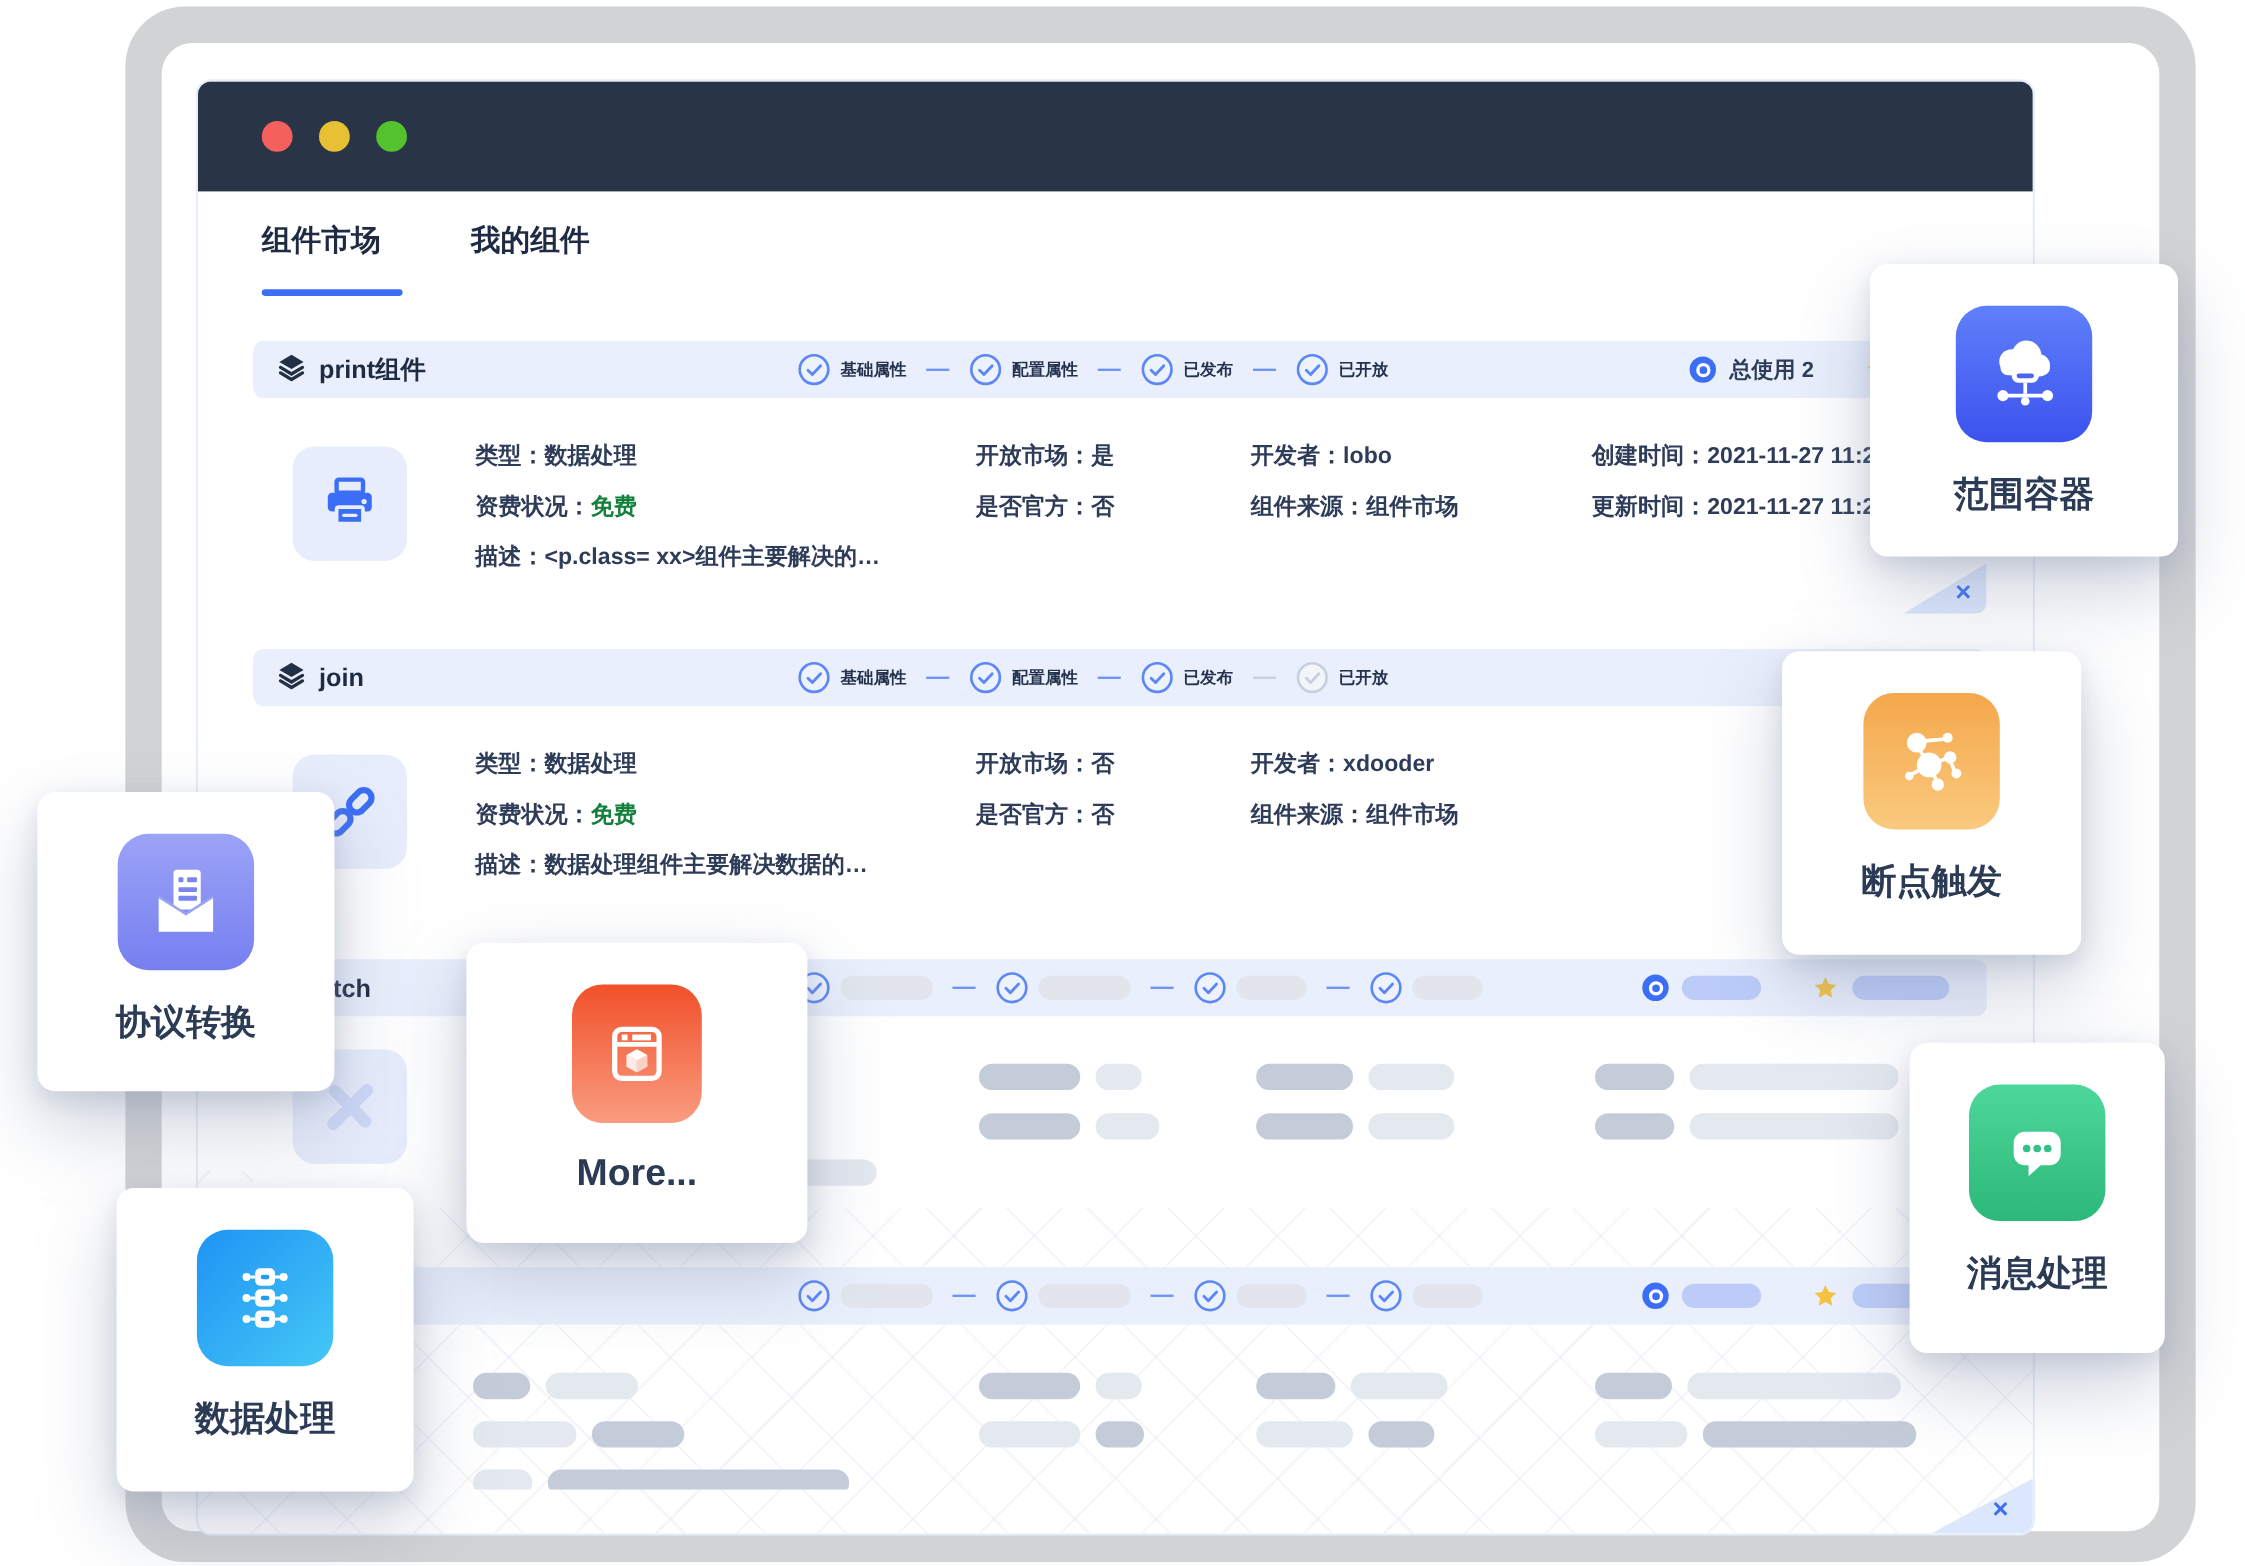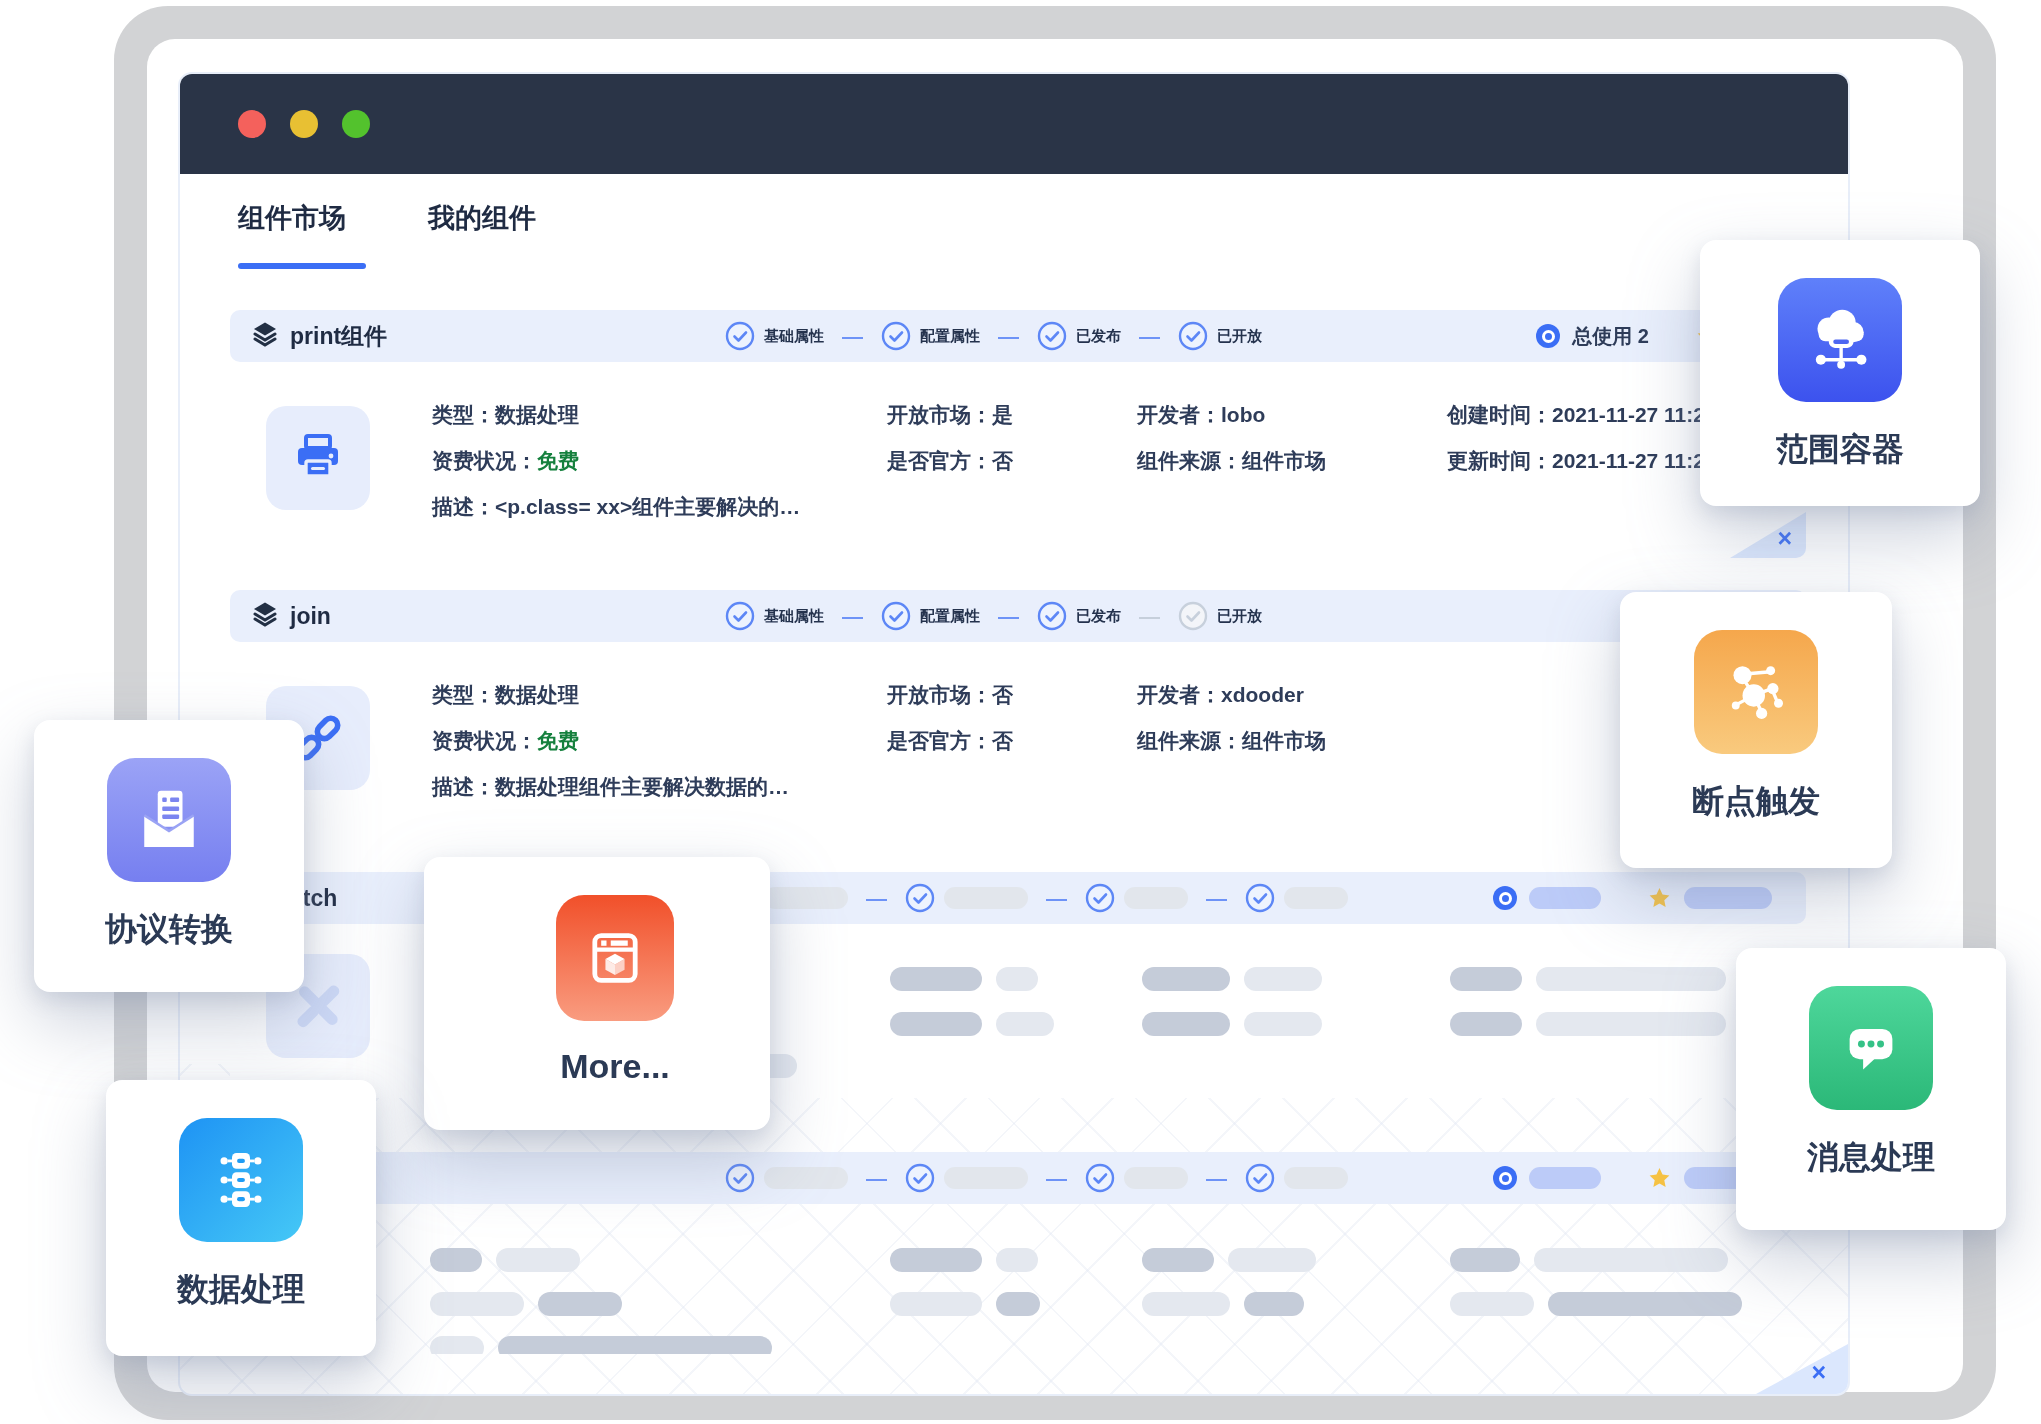--- a/index.html
+++ b/index.html
@@ -484,21 +484,21 @@
           <rect x="33" y="12" width="8" height="4" rx="1" fill="#7b85f0"></rect>
           <rect x="26" y="20" width="15" height="4" rx="1" fill="#7b85f0"></rect>
           <rect x="26" y="27" width="15" height="4" rx="1" fill="#7b85f0"></rect>
           <path d="M10 28 L32 42 L54 28" stroke="#9aa3f4" stroke-width="2.5" fill="none"></path>
           <path d="M10 29 L32 43 L54 29 L54 56 L10 56 Z" fill="#fff"></path>
         </svg>
     </div>
     <div class="float-label">协议转换</div>
   </div>
 
-  <div class="float-card" style="left:424px;top:857px;width:310px;height:273px;padding-left:36px;">
+  <div class="float-card" style="left:424px;top:857px;width:310px;height:273px;">
     <div class="float-icon g-more" style="width:118px;height:126px;">
       <svg width="68" height="68" viewBox="0 0 64 64">
           <rect x="13" y="11" width="38" height="42" rx="6" fill="none" stroke="#fff" stroke-width="4.5"></rect>
           <line x1="13" y1="24" x2="51" y2="24" stroke="#fff" stroke-width="4"></line>
           <rect x="19" y="15.5" width="5" height="5" fill="#fff"></rect>
           <rect x="28" y="15.5" width="16" height="5" fill="#fff"></rect>
           <path d="M32 28 L41 33 L32 38 L23 33 Z" fill="#fff"></path>
           <path d="M23 33 L23 43 L32 48 L32 38 Z" fill="#fff" opacity=".85"></path>
           <path d="M41 33 L41 43 L32 48 L32 38 Z" fill="#fff" opacity=".65"></path>
         </svg>
@@ -531,21 +531,21 @@
             <circle cx="17" cy="49" r="3.2"></circle>
             <rect x="20" y="47.8" width="4" height="2.5"></rect>
             <circle cx="47" cy="49" r="3.2"></circle>
             <rect x="40" y="47.8" width="4" height="2.5"></rect>
           </g>
         </svg>
     </div>
     <div class="float-label">数据处理</div>
   </div>
 
-  <div class="float-card" style="left:1736px;top:948px;width:270px;height:282px;text-align:right;">
+  <div class="float-card" style="left:1736px;top:948px;width:232px;height:282px;text-align:right;">
     <div class="float-icon g-msg">
       <svg width="72" height="72" viewBox="0 0 64 64">
           <rect x="13" y="15" width="38" height="27" rx="9" fill="#fff"></rect>
           <path d="M25 40 L25 51 L37 40 Z" fill="#fff"></path>
           <circle cx="23.5" cy="28.5" r="3.1" fill="#35c287"></circle>
           <circle cx="32" cy="28.5" r="3.1" fill="#35c287"></circle>
           <circle cx="40.5" cy="28.5" r="3.1" fill="#35c287"></circle>
         </svg>
     </div>
     <div class="float-label">消息处理</div>

